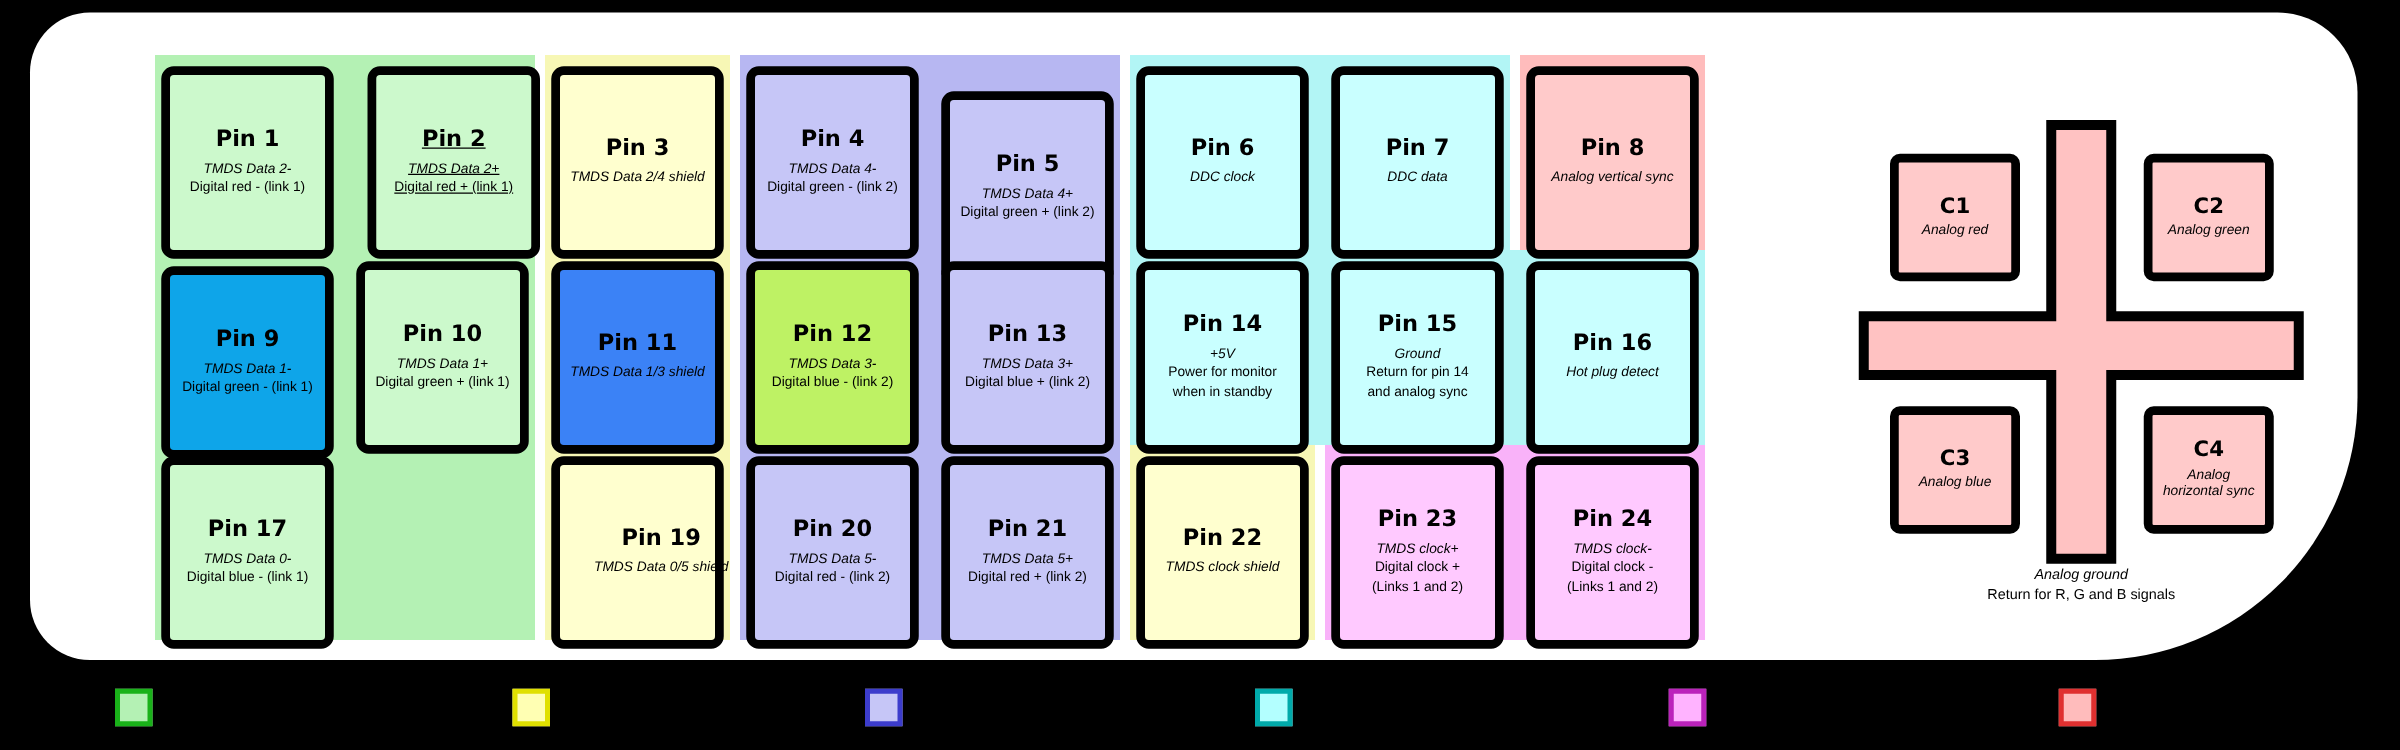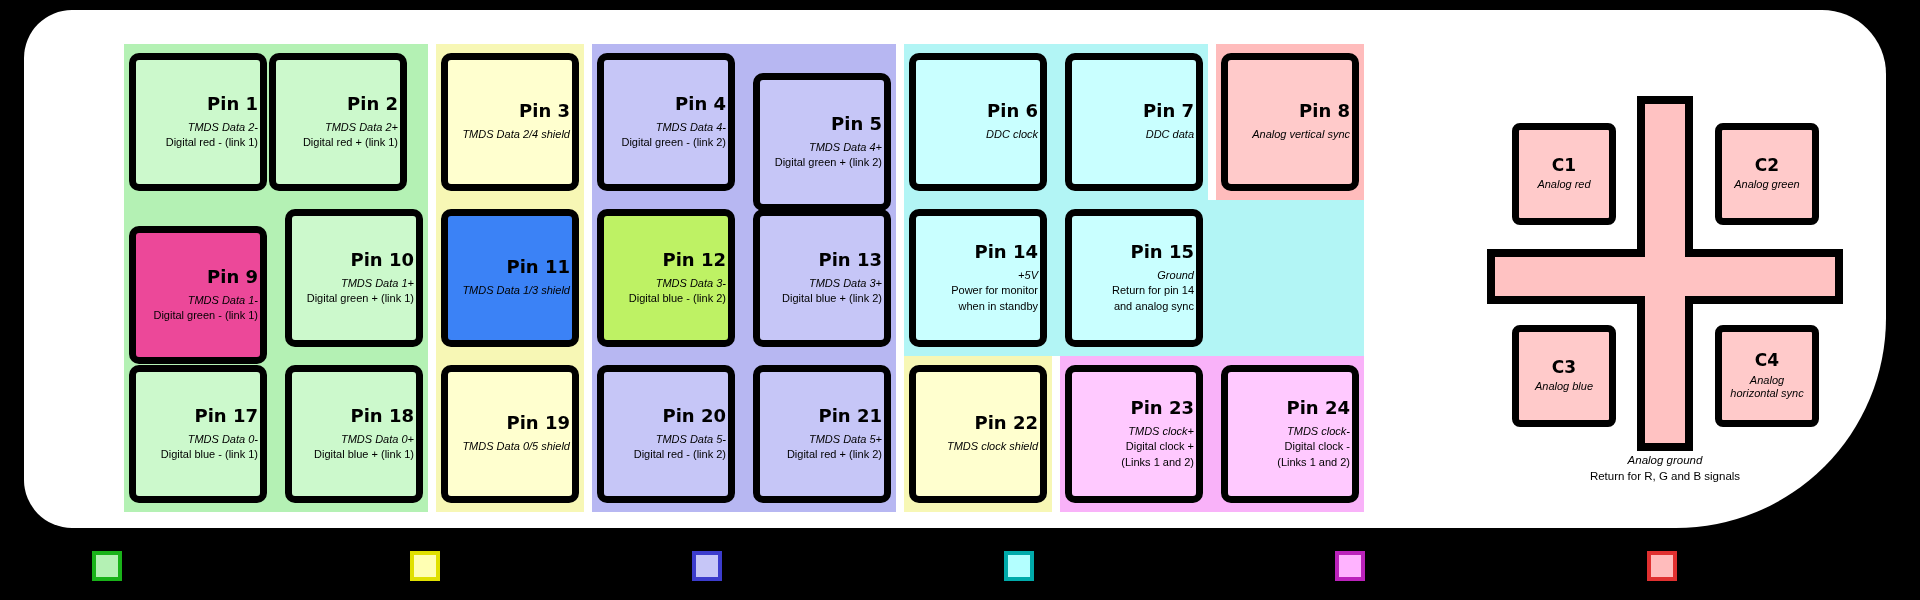--- a/index.html
+++ b/index.html
@@ -2,23 +2,23 @@
 <html><head>
 <meta charset="utf-8">
 <style>
   html,body{margin:0;padding:0;background:#000;}
   .stage{position:relative;width:1920px;height:600px;background:#000;overflow:hidden;
          font-family:"Liberation Sans",sans-serif;color:#000;}
   .body-shell{position:absolute;left:24px;top:10px;width:1862px;height:518px;
               background:#fff;border-radius:48px 64px 210px 48px;}
   .digital-grid{position:absolute;left:96px;top:34px;width:1248px;height:468px;}
   .band{position:absolute;}
-  .pin{position:absolute;width:138px;height:138px;box-sizing:border-box;
+  .pin{position:absolute;width:138px;height:154px;box-sizing:border-box;
        border:7px solid #000;border-radius:10px;display:flex;flex-direction:column;
-       justify-content:center;align-items:flex-end;text-align:center;padding:2px;}
+       justify-content:center;align-items:center;text-align:center;padding:2px;}
   .pin-title{font-family:"DejaVu Sans","Liberation Sans",sans-serif;
              font-weight:bold;font-size:18px;line-height:1.1;margin-bottom:6px;}
   .pin-line{font-size:11px;line-height:1.4;white-space:nowrap;}
   .it{font-style:italic;}
   .analog-panel{position:absolute;left:1458px;top:34px;width:364px;height:468px;}
   .cross-svg{position:absolute;left:0;top:0;}
   .cbox{position:absolute;width:104px;height:102px;box-sizing:border-box;
         border:7px solid #000;border-radius:8px;display:flex;flex-direction:column;
         justify-content:center;align-items:center;text-align:center;}
   .cbox .pin-title{margin-bottom:4px;font-size:17px;}
@@ -47,21 +47,21 @@
         <div class="band" style="left: 4px; top: 312px; width: 304px; height: 156px; background: rgb(180, 241, 180);"></div>
         <div class="band" style="left: 316px; top: 312px; width: 148px; height: 156px; background: rgb(247, 247, 181);"></div>
         <div class="band" style="left: 472px; top: 312px; width: 304px; height: 156px; background: rgb(183, 183, 242);"></div>
         <div class="band" style="left: 784px; top: 312px; width: 148px; height: 156px; background: rgb(247, 247, 181);"></div>
         <div class="band" style="left: 940px; top: 312px; width: 304px; height: 156px; background: rgb(249, 178, 249);"></div>
         <div class="pin" style="left: 9px; top: 9px; background: rgb(204, 249, 204);">
           <div class="pin-title">Pin 1</div>
           <div class="pin-line it">TMDS Data 2-</div>
           <div class="pin-line">Digital red - (link 1)</div>
         </div>
-        <div class="pin" style="left: 149px; top: 9px; background: rgb(204, 249, 204);">
+        <div class="pin" style="left: 174px; top: 9px; background: rgb(204, 249, 204); text-decoration: underline;">
           <div class="pin-title">Pin 2</div>
           <div class="pin-line it">TMDS Data 2+</div>
           <div class="pin-line">Digital red + (link 1)</div>
         </div>
         <div class="pin" style="left: 321px; top: 9px; background: rgb(255, 255, 207);">
           <div class="pin-title">Pin 3</div>
           <div class="pin-line it">TMDS Data 2/4 shield</div>
         </div>
         <div class="pin" style="left: 477px; top: 9px; background: rgb(198, 198, 247);">
           <div class="pin-title">Pin 4</div>
@@ -78,21 +78,21 @@
           <div class="pin-line it">DDC clock</div>
         </div>
         <div class="pin" style="left: 945px; top: 9px; background: rgb(201, 255, 255);">
           <div class="pin-title">Pin 7</div>
           <div class="pin-line it">DDC data</div>
         </div>
         <div class="pin" style="left: 1101px; top: 9px; background: rgb(255, 202, 202);">
           <div class="pin-title">Pin 8</div>
           <div class="pin-line it">Analog vertical sync</div>
         </div>
-        <div class="pin" style="left: 9px; top: 182px; background: #ec4899;">
+        <div class="pin" style="left: 9px; top: 169px; background: #0ea5e9;">
           <div class="pin-title">Pin 9</div>
           <div class="pin-line it">TMDS Data 1-</div>
           <div class="pin-line">Digital green - (link 1)</div>
         </div>
         <div class="pin" style="left: 165px; top: 165px; background: rgb(204, 249, 204);">
           <div class="pin-title">Pin 10</div>
           <div class="pin-line it">TMDS Data 1+</div>
           <div class="pin-line">Digital green + (link 1)</div>
         </div>
         <div class="pin" style="left: 321px; top: 165px; background: #3b82f6;">
@@ -114,29 +114,28 @@
           <div class="pin-line it">+5V</div>
           <div class="pin-line">Power for monitor</div>
           <div class="pin-line">when in standby</div>
         </div>
         <div class="pin" style="left: 945px; top: 165px; background: rgb(201, 255, 255);">
           <div class="pin-title">Pin 15</div>
           <div class="pin-line it">Ground</div>
           <div class="pin-line">Return for pin 14</div>
           <div class="pin-line">and analog sync</div>
         </div>
+        <div class="pin" style="left: 1101px; top: 165px; background: rgb(201, 255, 255);">
+          <div class="pin-title">Pin 16</div>
+          <div class="pin-line it">Hot plug detect</div>
+        </div>
         <div class="pin" style="left: 9px; top: 321px; background: rgb(204, 249, 204);">
           <div class="pin-title">Pin 17</div>
           <div class="pin-line it">TMDS Data 0-</div>
           <div class="pin-line">Digital blue - (link 1)</div>
-        </div>
-        <div class="pin" style="left: 165px; top: 321px; background: rgb(204, 249, 204);">
-          <div class="pin-title">Pin 18</div>
-          <div class="pin-line it">TMDS Data 0+</div>
-          <div class="pin-line">Digital blue + (link 1)</div>
         </div>
         <div class="pin" style="left: 321px; top: 321px; background: rgb(255, 255, 207); padding-left: 40px;">
           <div class="pin-title">Pin 19</div>
           <div class="pin-line it">TMDS Data 0/5 shield</div>
         </div>
         <div class="pin" style="left: 477px; top: 321px; background: rgb(198, 198, 247);">
           <div class="pin-title">Pin 20</div>
           <div class="pin-line it">TMDS Data 5-</div>
           <div class="pin-line">Digital red - (link 2)</div>
         </div>

